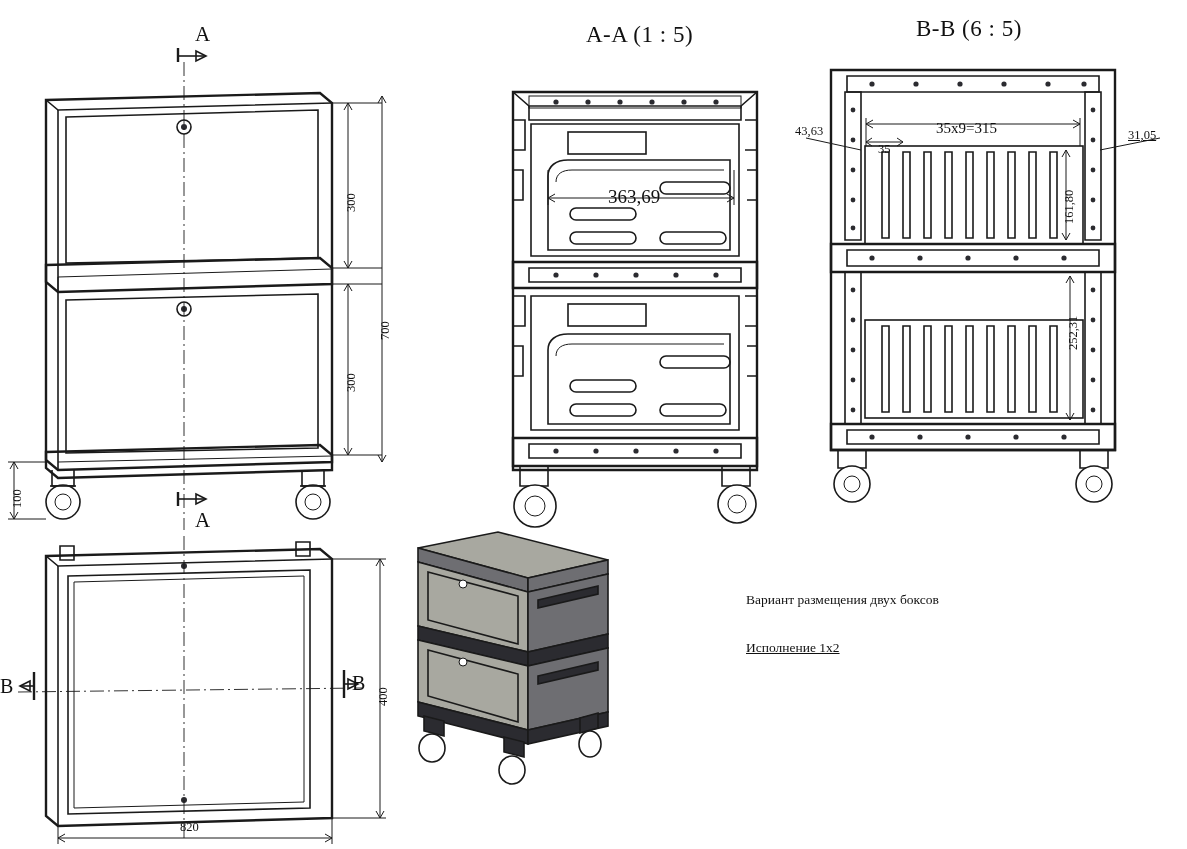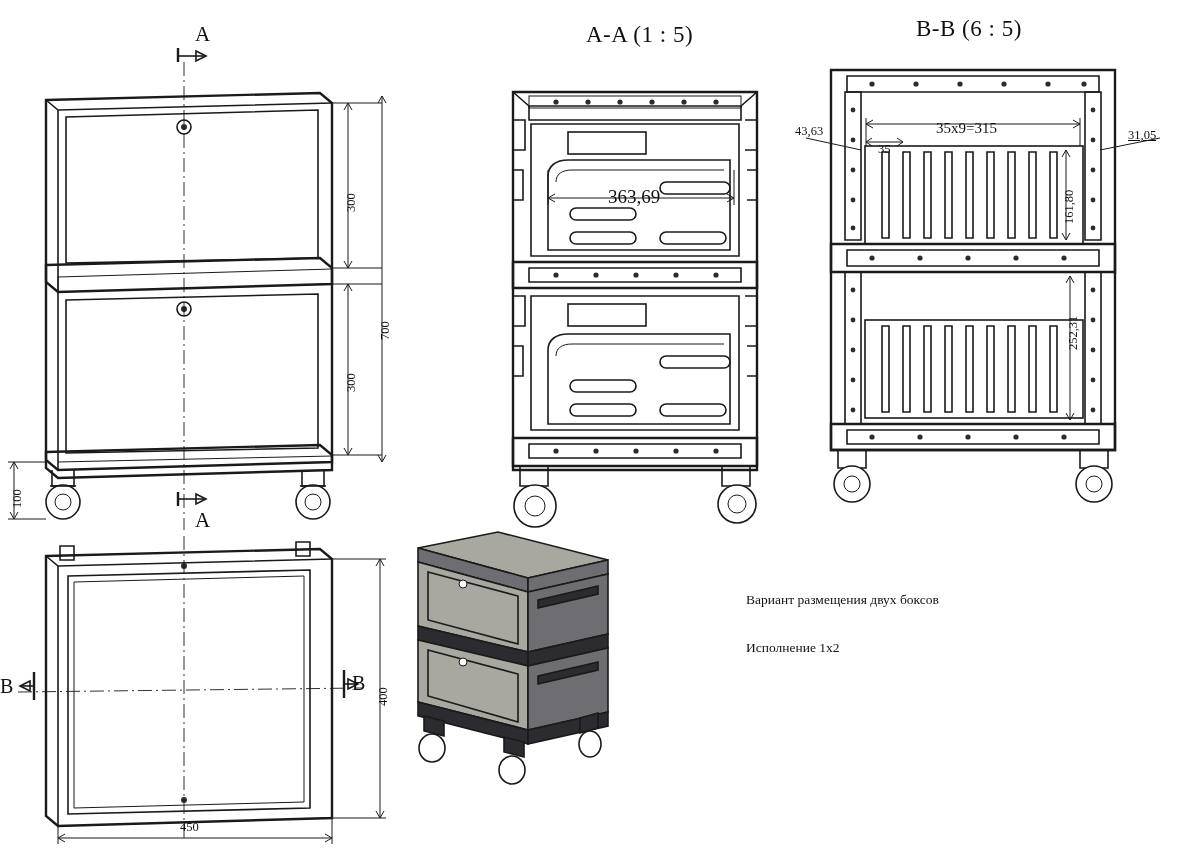--- a/index.html
+++ b/index.html
@@ -349,27 +349,27 @@
   <div class="lbl" style="left:195px;top:508px;font-size:21px;">A</div>
   <div class="lbl" style="left:0px;top:675px;font-size:20px;">B</div>
   <div class="lbl" style="left:352px;top:672px;font-size:20px;">B</div>
 
   <div class="lbl dim rot90" style="left:344px;top:212px;">300</div>
   <div class="lbl dim rot90" style="left:344px;top:392px;">300</div>
   <div class="lbl dim rot90" style="left:378px;top:340px;">700</div>
   <div class="lbl dim rot90" style="left:10px;top:508px;">100</div>
 
   <div class="lbl dim rot90" style="left:376px;top:706px;">400</div>
-  <div class="lbl dim" style="left:180px;top:820px;">450</div>
+  <div class="lbl dim" style="left:180px;top:820px;">820</div>
 
   <div class="lbl dim" style="left:608px;top:186px;font-size:19px;">363,69</div>
 
   <div class="lbl dim" style="left:936px;top:120px;font-size:15px;">35x9=315</div>
   <div class="lbl dim" style="left:878px;top:114px;margin-top:28px;">35</div>
   <div class="lbl dim" style="left:795px;top:124px;">43,63</div>
   <div class="lbl dim" style="left:1128px;top:128px;text-decoration:underline;">31,05</div>
   <div class="lbl dim rot90" style="left:1062px;top:224px;">161,80</div>
   <div class="lbl dim rot90" style="left:1066px;top:350px;">252,31</div>
 
   <div class="lbl note" style="left:746px;top:590px;">Вариант размещения двух боксов</div>
-  <div class="lbl note" style="left:746px;top:638px;">Исполнение 1х2</div>
+  <div class="lbl note" style="left:746px;top:638px;text-decoration:underline;">Исполнение 1х2</div>
 
 </div>
 
 </body></html>

